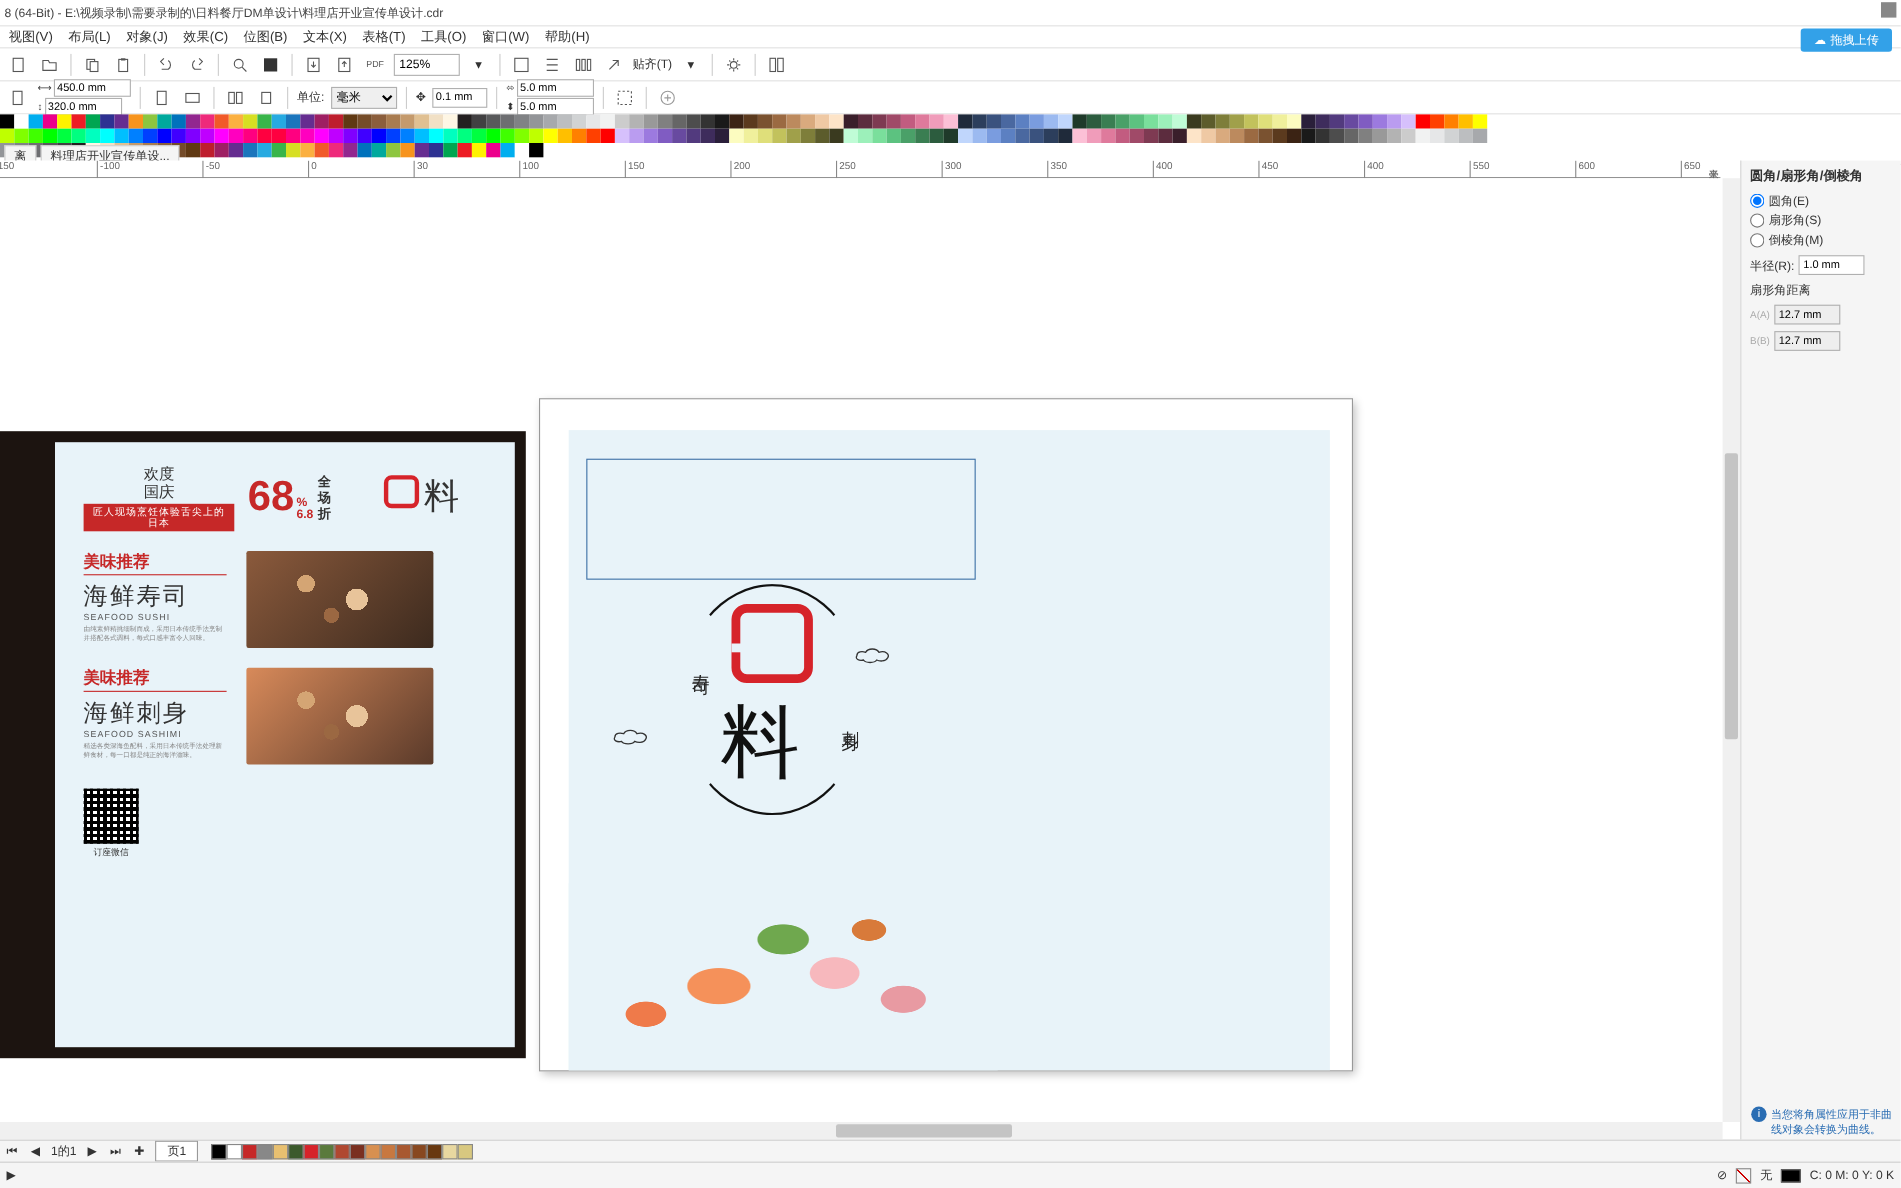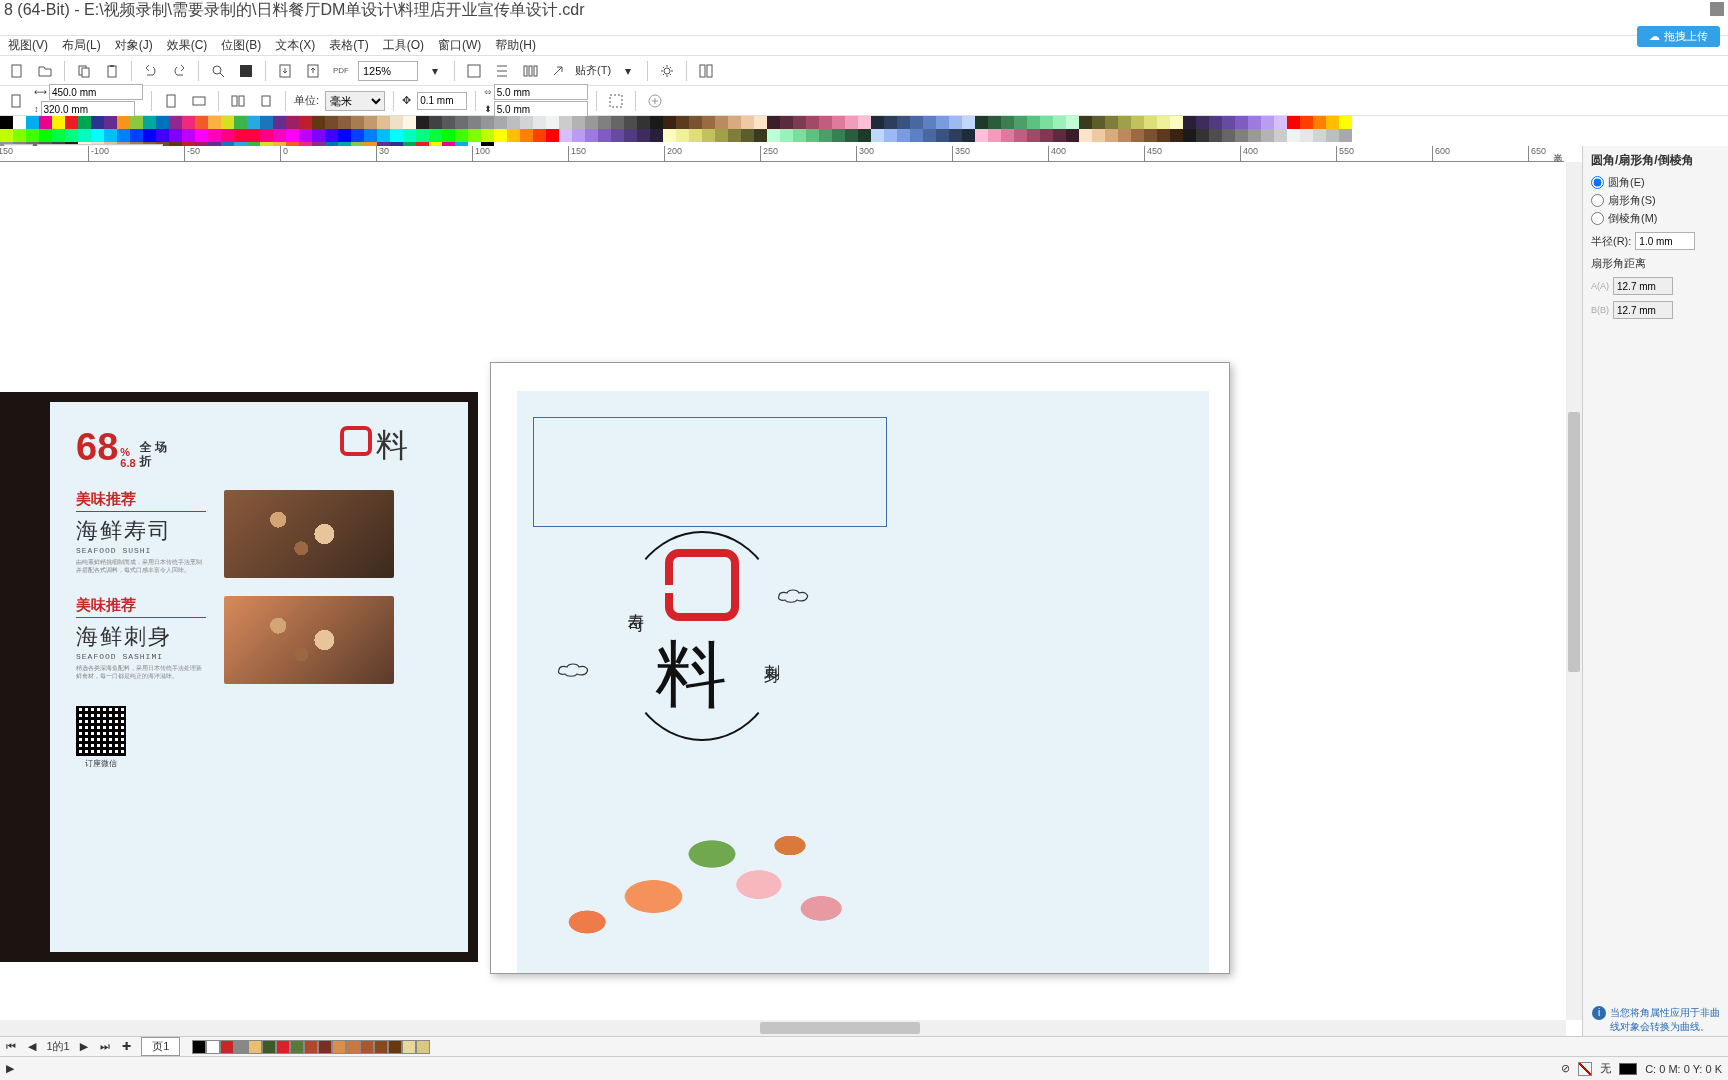--- a/index.html
+++ b/index.html
@@ -1,27 +1,27 @@
 <!DOCTYPE html>
 <html><head>
 <meta charset="utf-8">
 <style>
 * { margin:0; padding:0; box-sizing:border-box; font-family:"Microsoft YaHei",Arial,sans-serif; }
 body { width:1728px; height:1080px; background:#fff; overflow:hidden; font-size:12px; color:#333; position:relative; }
-.titlebar { height:36px; background:#fff; display:flex; padding:0 4px; font-size:16px; color:#444; border-bottom:1px solid #e0e0e0; }
+.titlebar { height:24px; background:#fff; display:flex; align-items:center; padding:0 4px; font-size:11px; color:#444; border-bottom:1px solid #e0e0e0; }
 .titlebar .close-icon { position:absolute; right:4px; top:2px; width:14px; height:14px; background:#888; }
 .menubar { height:20px; display:flex; align-items:center; gap:14px; padding:0 8px; font-size:12px; border-bottom:1px solid #e0e0e0; }
 .menubar span { cursor:default; }
 .toolbar1 { height:30px; display:flex; align-items:center; gap:6px; padding:0 6px; border-bottom:1px solid #e0e0e0; }
 .tb-btn { width:22px; height:22px; display:flex; align-items:center; justify-content:center; border:1px solid transparent; }
 .tb-btn svg { width:16px; height:16px; }
 .tb-sep { width:1px; height:20px; background:#ccc; margin:0 2px; }
 .zoom-input { width:60px; height:20px; border:1px solid #b0b0b0; font-size:11px; padding:0 4px; }
 .propbar { height:30px; display:flex; align-items:center; gap:6px; padding:0 6px; border-bottom:1px solid #e0e0e0; font-size:11px; }
-.dim-input { width:94px; height:16px; border:1px solid #b0b0b0; font-size:10px; padding:0 2px; }
+.dim-input { width:70px; height:16px; border:1px solid #b0b0b0; font-size:10px; padding:0 2px; }
 .small-input { width:50px; height:18px; border:1px solid #b0b0b0; font-size:10px; padding:0 2px; }
 .unit-select { width:60px; height:20px; border:1px solid #b0b0b0; font-size:11px; }
 .palette-row { height:28px; display:flex; }
 .swatch { width:13px; height:13px; }
 .palette-row .col-strip { display:flex; flex-wrap:wrap; width:1360px; }
 .docktabs { height:18px; display:flex; align-items:center; gap:4px; padding:0 4px; border-bottom:1px solid #ccc; font-size:11px; }
 .docktabs .tab { padding:1px 8px; border:1px solid #ccc; border-bottom:none; background:#f5f5f5; }
 .main { position:absolute; top:146px; left:0; right:0; bottom:44px; display:flex; }
 .canvas-wrap { flex:1; position:relative; background:#fff; overflow:hidden; }
 .ruler-h { position:absolute; top:0; left:0; right:18px; height:16px; background:#fff; border-bottom:1px solid #888; font-size:9px; color:#666; display:flex; }
@@ -32,21 +32,21 @@
 .flyer-left { position:absolute; left:0; top:230px; width:478px; height:570px; background:#1c1410; }
 .flyer-inner { position:absolute; left:50px; top:10px; right:10px; bottom:10px; background:#e8f3f9; padding:20px 26px; }
 .promo-head { display:flex; align-items:center; gap:12px; }
 .promo-txt { font-size:14px; text-align:center; line-height:1.2; }
 .big68 { color:#c62828; font-weight:700; font-size:38px; display:flex; align-items:flex-end; }
 .redbar { background:#c62828; color:#fff; font-size:9px; padding:2px 4px; margin-top:2px; letter-spacing:1px; }
 .rec-block { margin-top:18px; display:flex; gap:18px; }
 .rec-left { width:130px; }
 .rec-tag { color:#c62828; font-weight:600; font-size:15px; border-bottom:1px solid #c62828; padding-bottom:2px; }
 .rec-title { font-size:22px; letter-spacing:2px; margin-top:4px; }
-.rec-sub { font-size:8px; letter-spacing:1px; color:#555;font-family:Liberation Mono, monospace; }
+.rec-sub { font-size:8px; letter-spacing:1px; color:#555; }
 .rec-desc { font-size:6px; color:#888; margin-top:4px; line-height:1.3; }
 .rec-img { width:170px; height:88px; background:linear-gradient(135deg,#8b5a3c,#3c2a1e); border-radius:2px; position:relative; }
 .rec-img::after { content:""; position:absolute; inset:8px; background:radial-gradient(circle at 30% 30%,#d4a574 8px,transparent 8px),radial-gradient(circle at 60% 50%,#e8c49a 10px,transparent 10px),radial-gradient(circle at 45% 70%,#9b6842 7px,transparent 7px); }
 .more-row { margin-top:18px; }
 .thumbs { display:flex; gap:8px; margin-top:8px; }
 .thumb { width:70px; height:48px; background:linear-gradient(135deg,#7a4a2c,#2c1a0e); }
 .hotline { margin-top:22px; display:flex; gap:12px; align-items:center; }
 .qr { width:50px; height:50px; background:repeating-linear-gradient(0deg,#000 0 3px,#fff 3px 6px),repeating-linear-gradient(90deg,#000 0 3px,transparent 3px 6px); background-blend-mode:multiply; }
 .hot-txt { color:#c62828; font-size:18px; font-weight:600; letter-spacing:1px; }
 .addr { font-size:9px; color:#c62828; letter-spacing:3px; margin-top:2px; }
@@ -569,20 +569,25 @@
         <div class="tick" style="left: 1240px;">400</div>
         <div class="tick" style="left: 1336px;">550</div>
         <div class="tick" style="left: 1432px;">600</div>
         <div class="tick" style="left: 1528px;">650</div>
       </div>
     <div class="canvas">
 
       <div class="flyer-left">
         <div class="flyer-inner">
           <div class="promo-head">
+            <div class="promo-txt">
+              <div><span>欢度</span></div>
+              <div><span>国庆</span></div>
+              <div class="redbar">匠人现场烹饪体验舌尖上的日本</div>
+            </div>
             <div class="big68">
               <span>68</span>
               <div style="display:flex;flex-direction:column;font-size:11px;line-height:1;margin-left:2px;">
                 <span>%</span>
                 <span style="color:#c62828;">6.8</span>
               </div>
               <div style="display:flex;flex-direction:column;font-size:12px;line-height:1.2;margin-left:4px;color:#333;">
                 <span>全 场</span>
                 <span>折</span>
               </div>

